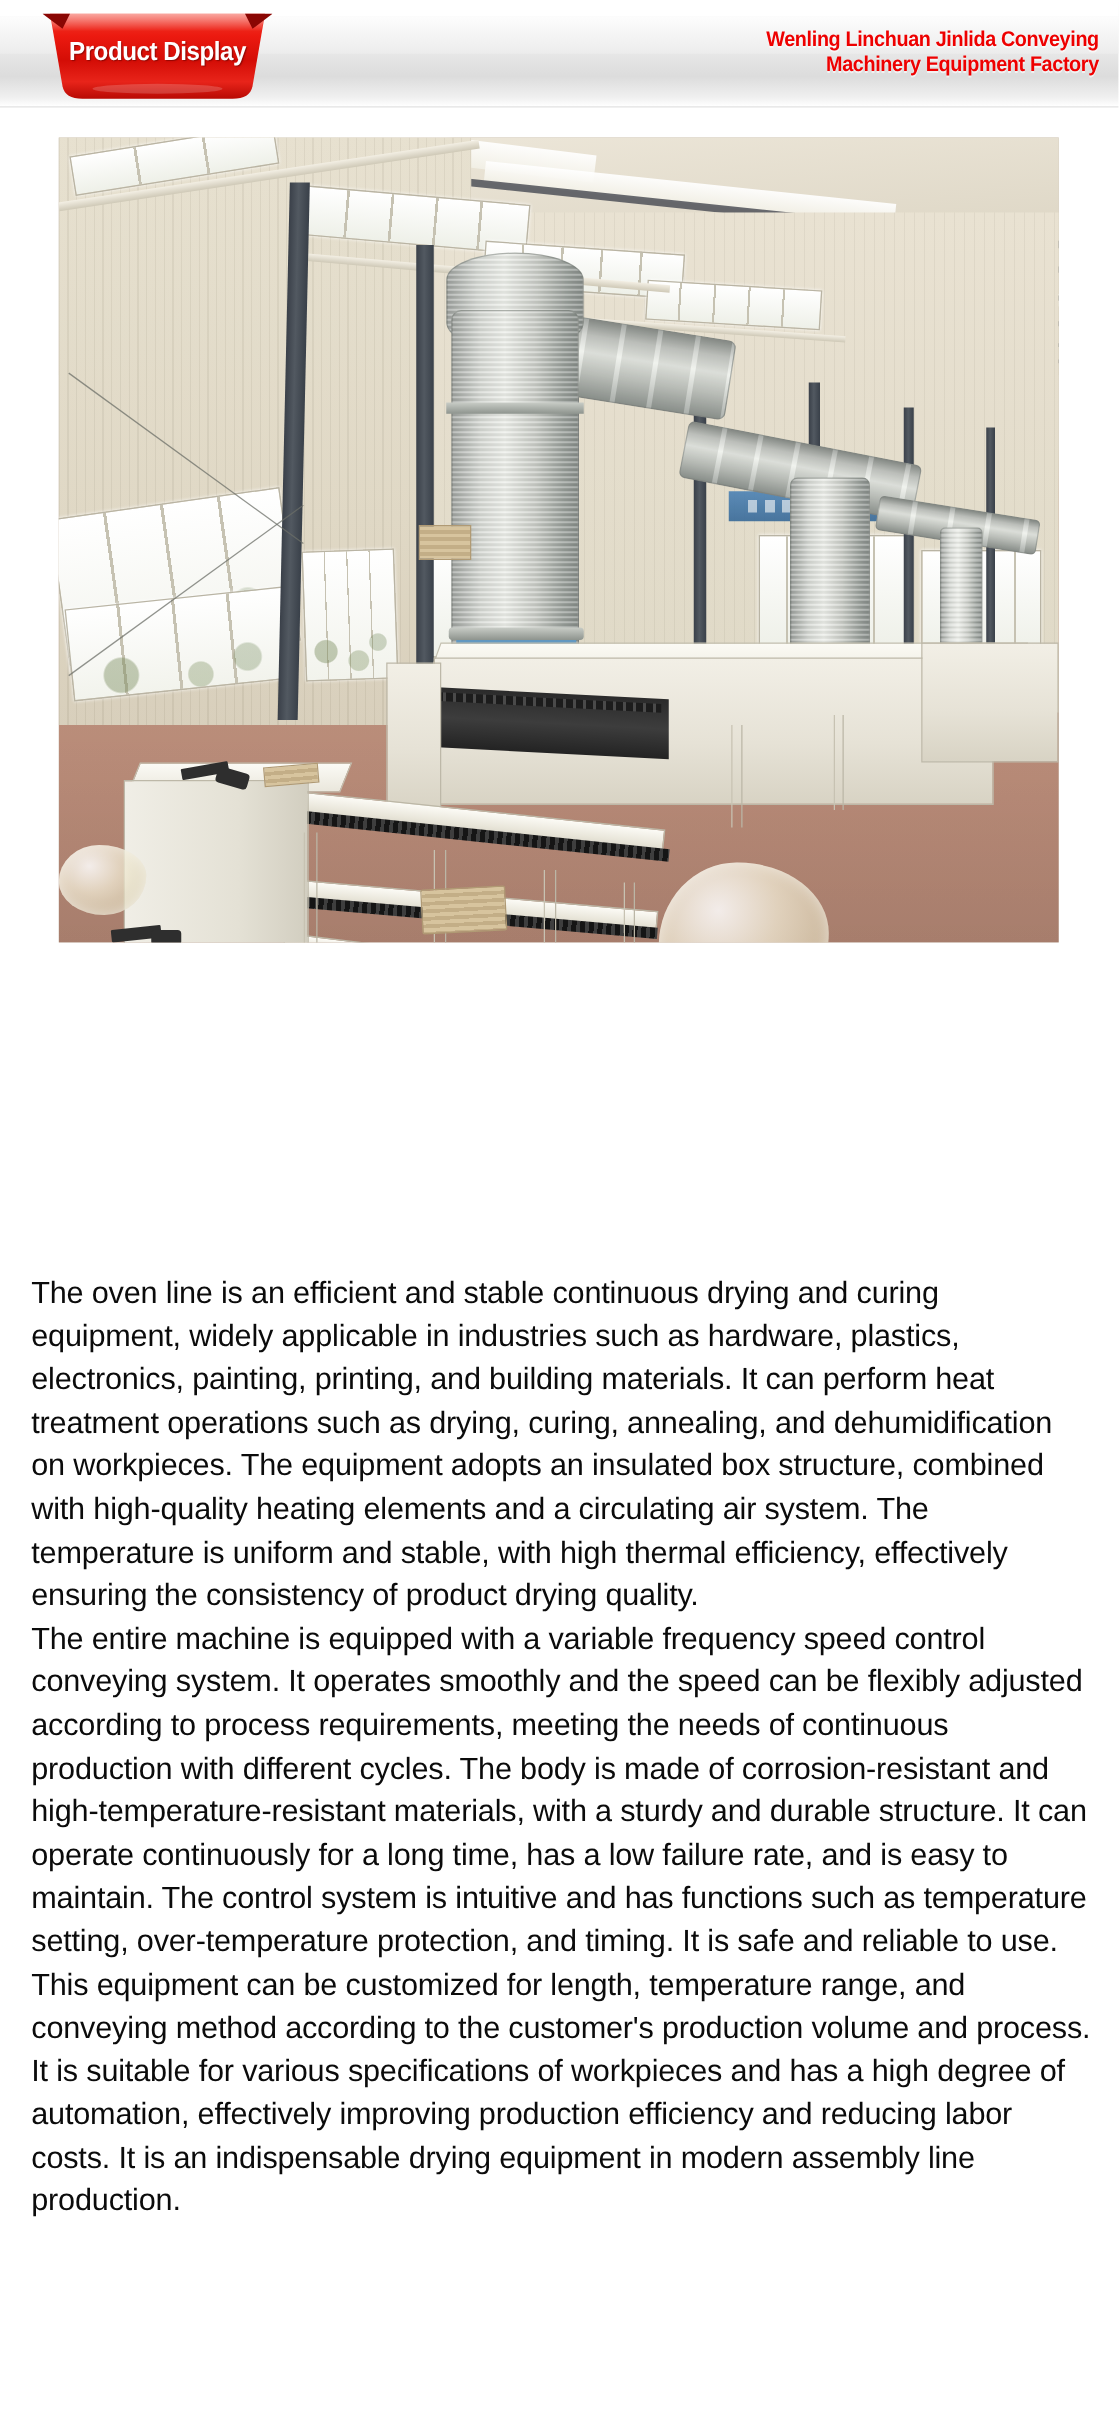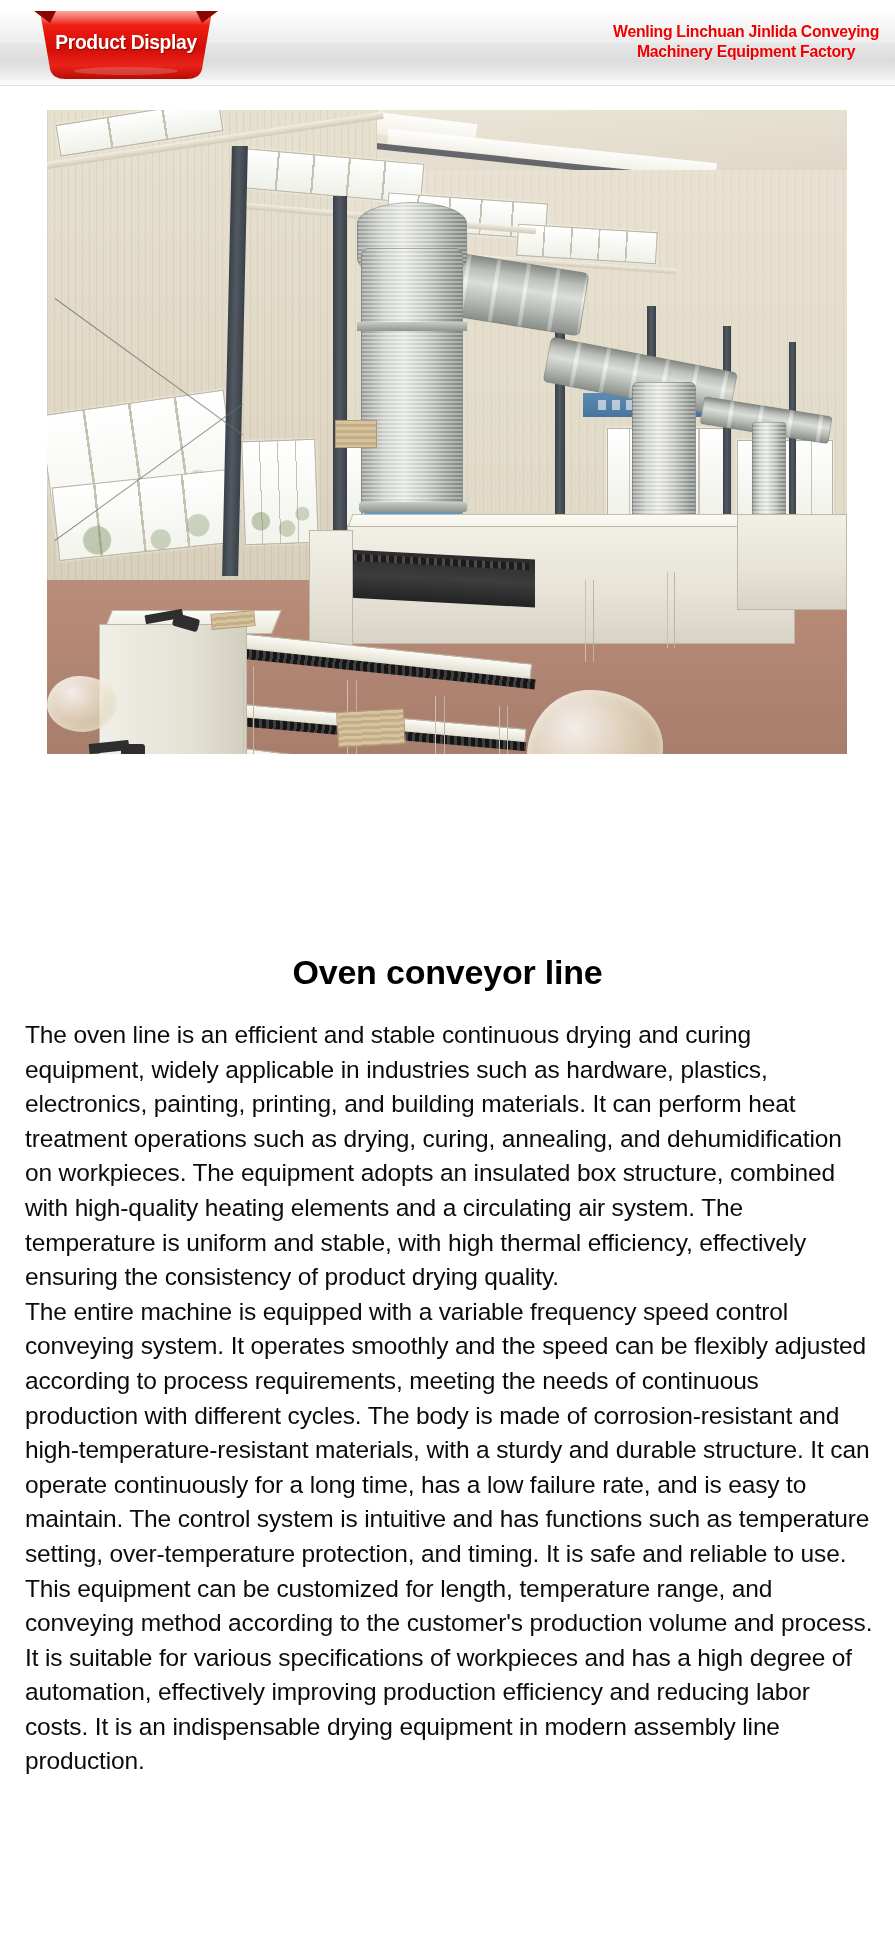--- a/index.html
+++ b/index.html
@@ -83,21 +83,21 @@
     transform: scaleX(0.92);
     white-space: nowrap;
     z-index: 5;
   }
 
   
   .company {
     position: absolute;
     right: 16px;
     top: 22px;
-    text-align: center;
+    text-align: right;
     line-height: 1.18;
     z-index: 3;
   }
   .company-line {
     display: block;
     font-family: "Liberation Sans", sans-serif;
     font-size: 17px;
     font-weight: bold;
     color: #ee0000;
     letter-spacing: -0.3px;
@@ -523,21 +523,20 @@
 
       <div class="box-pile" style="left:164px;top:502px;width:44px;height:16px;transform:rotate(-5deg);"></div>
       <div class="box-pile" style="left:288px;top:310px;width:42px;height:28px;"></div>
       <div class="box-pile" style="left:290px;top:600px;width:68px;height:36px;transform:rotate(-3deg);border-radius:2px;"></div>
       <div class="plastic-bag" style="left:480px;top:580px;width:136px;height:128px;"></div>
       <div class="plastic-bag" style="left:0px;top:566px;width:70px;height:56px;"></div>
 
     </div>
   </div>
 
-  <div class="title">Oven conveyor line</div>
 
   <div class="body-copy">
     <p>The oven line is an efficient and stable continuous drying and curing equipment, widely applicable in industries such as hardware, plastics, electronics, painting, printing, and building materials. It can perform heat treatment operations such as drying, curing, annealing, and dehumidification on workpieces. The equipment adopts an insulated box structure, combined with high-quality heating elements and a circulating air system. The temperature is uniform and stable, with high thermal efficiency, effectively ensuring the consistency of product drying quality.</p>
     <p>The entire machine is equipped with a variable frequency speed control conveying system. It operates smoothly and the speed can be flexibly adjusted according to process requirements, meeting the needs of continuous production with different cycles. The body is made of corrosion-resistant and high-temperature-resistant materials, with a sturdy and durable structure. It can operate continuously for a long time, has a low failure rate, and is easy to maintain. The control system is intuitive and has functions such as temperature setting, over-temperature protection, and timing. It is safe and reliable to use.</p>
     <p>This equipment can be customized for length, temperature range, and conveying method according to the customer's production volume and process. It is suitable for various specifications of workpieces and has a high degree of automation, effectively improving production efficiency and reducing labor costs. It is an indispensable drying equipment in modern assembly line production.</p>
   </div>
 
 </div>
 
 </body></html>

